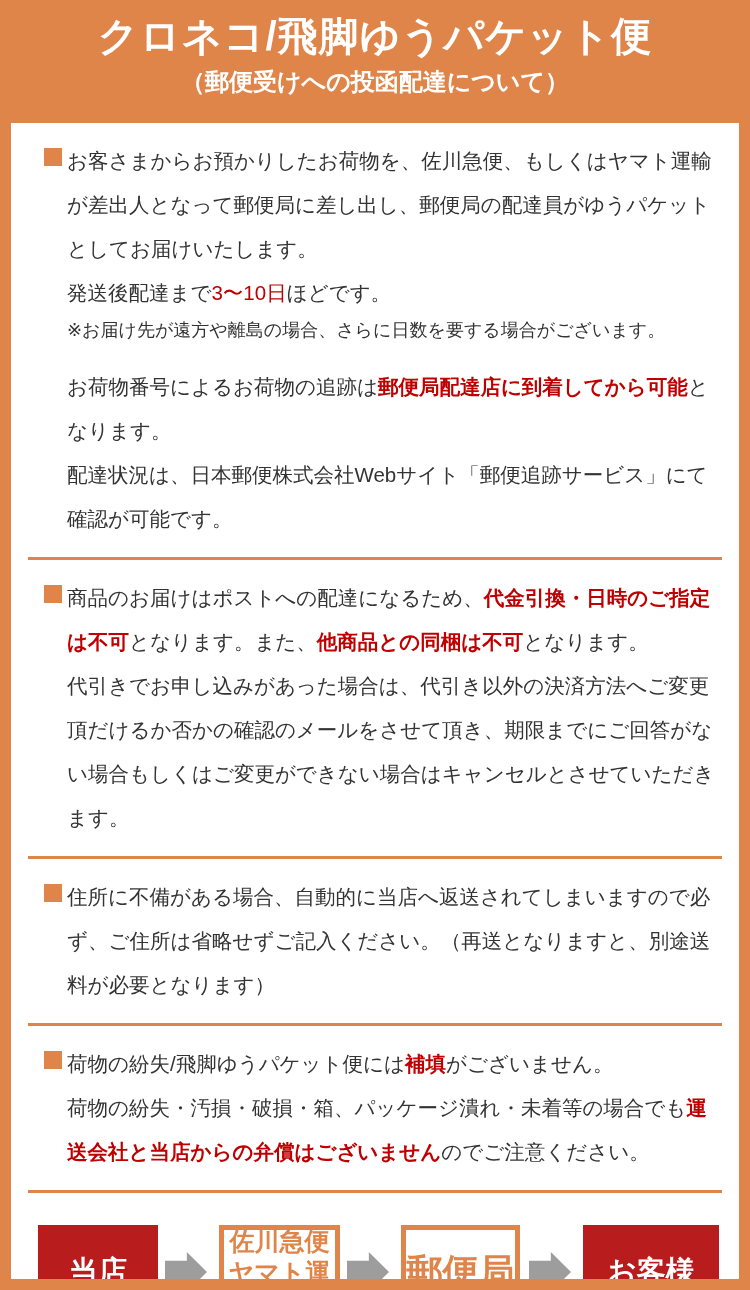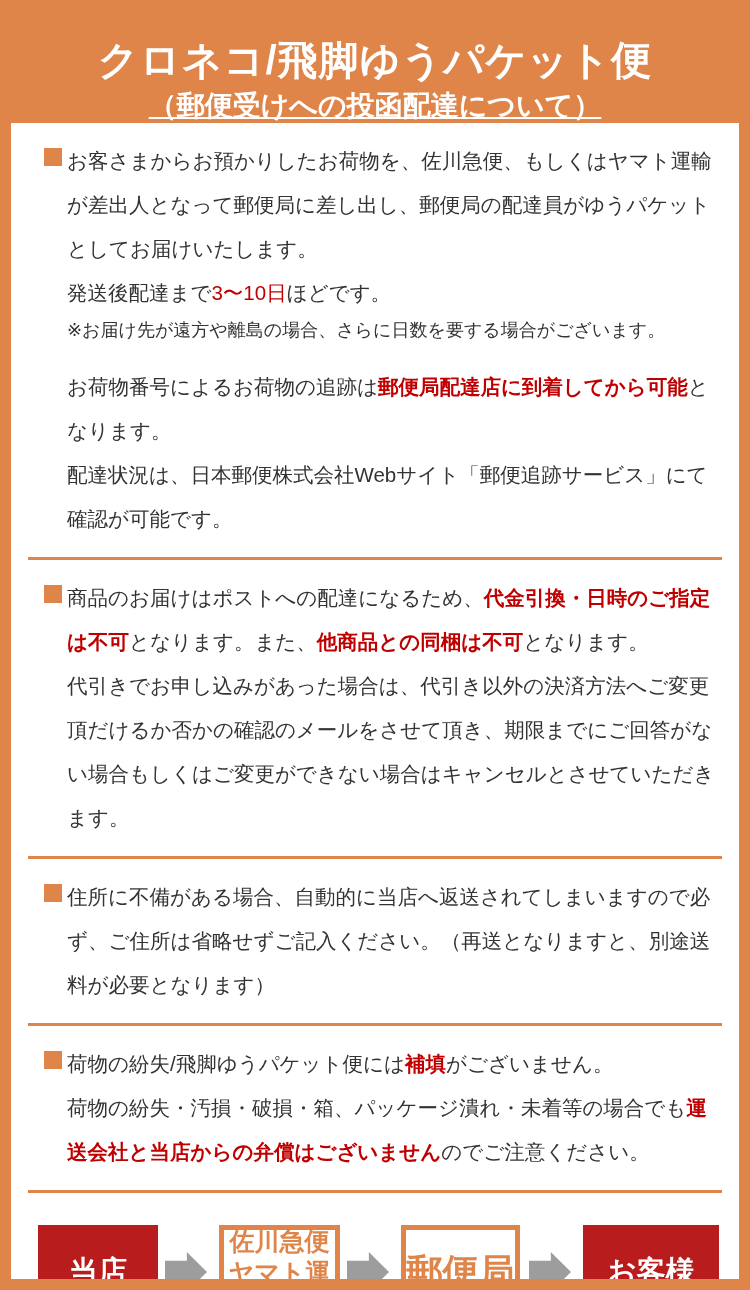--- a/index.html
+++ b/index.html
@@ -3,23 +3,23 @@
 <meta charset="utf-8">
 <style>
   html, body { margin: 0; padding: 0; }
   body {
     width: 750px; height: 1290px;
     background: #E08549;
     font-family: "Liberation Sans", "DejaVu Sans", sans-serif;
     position: relative;
     overflow: hidden;
   }
-  .header { padding-top: 36px; text-align: center; color: #ffffff; }
+  .header { padding-top: 12px; text-align: center; color: #ffffff; }
   .title { font-size: 40px; font-weight: bold; letter-spacing: 1px; line-height: 48px; }
-  .subtitle { font-size: 28px; font-weight: bold; margin-top: 4px; line-height: 36px; text-decoration: underline; }
+  .subtitle { font-size: 24px; font-weight: bold; margin-top: 4px; line-height: 36px; }
 
   .panel {
     position: absolute; left: 11px; top: 123px;
     width: 728px; height: 1156px;
     background: #ffffff;
     overflow: hidden;
   }
   .section { padding: 16px 12px 16px 34px; }
   .para {
     position: relative;

